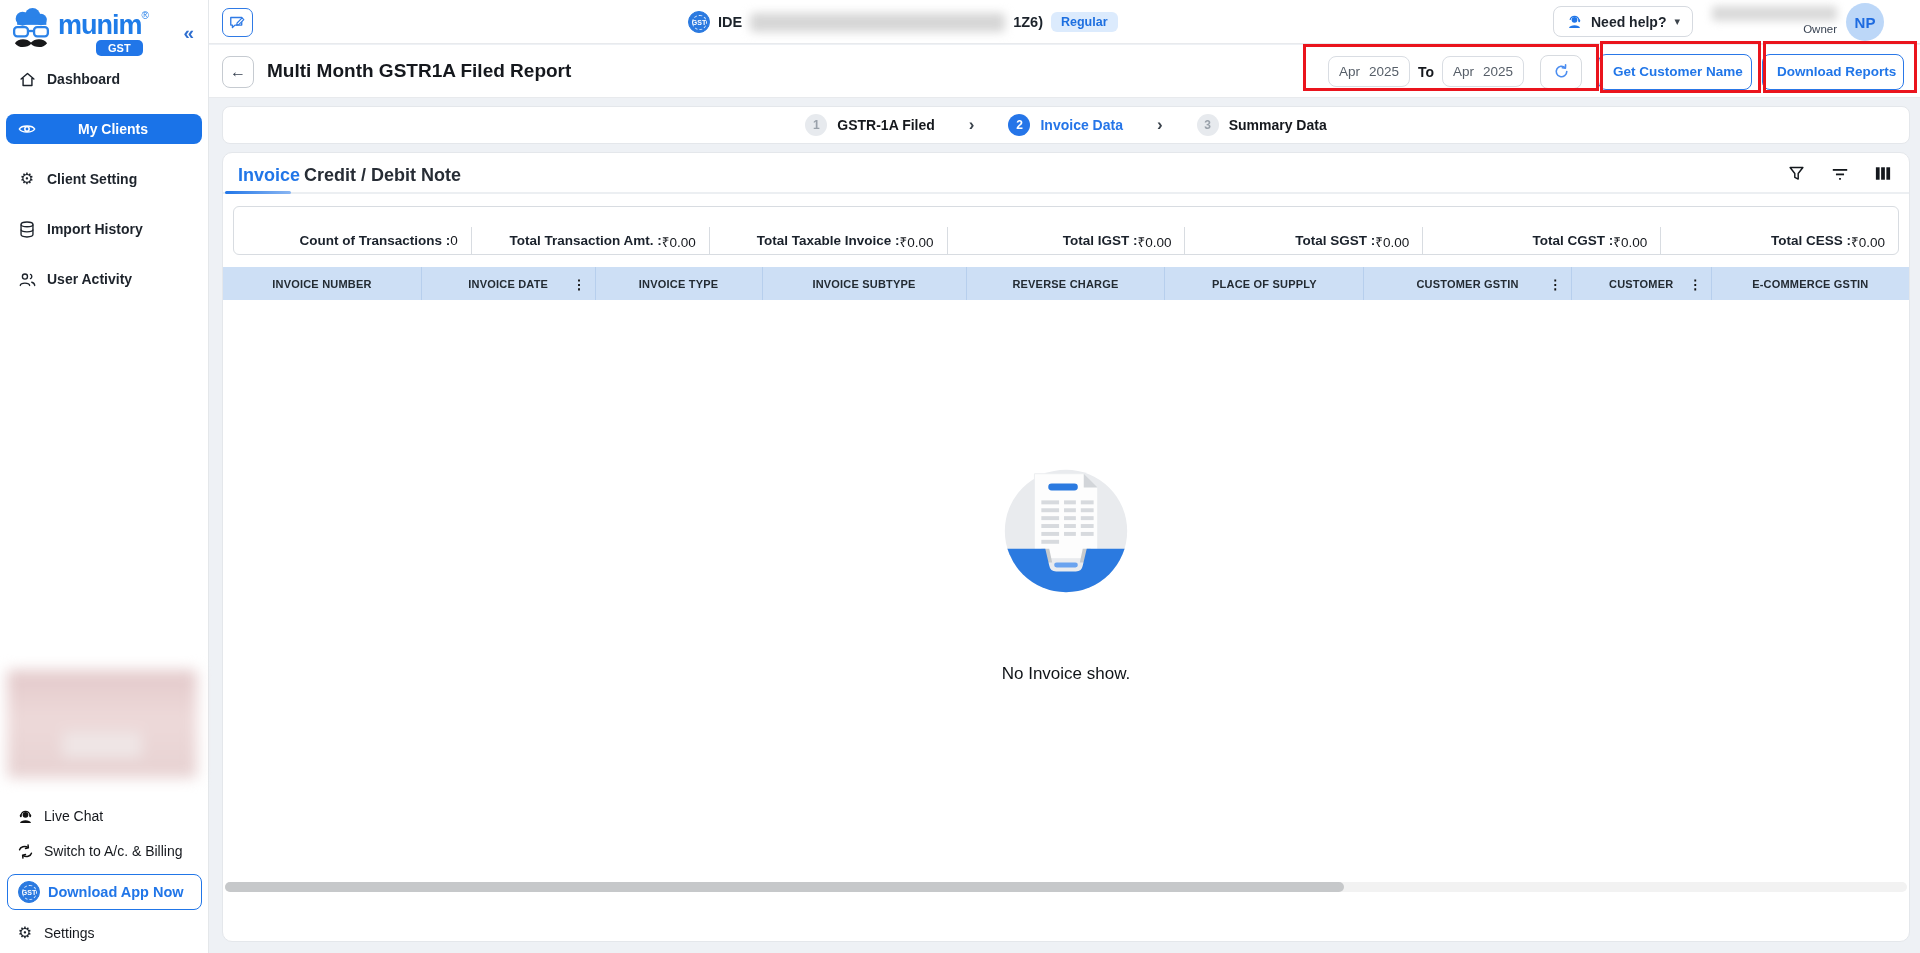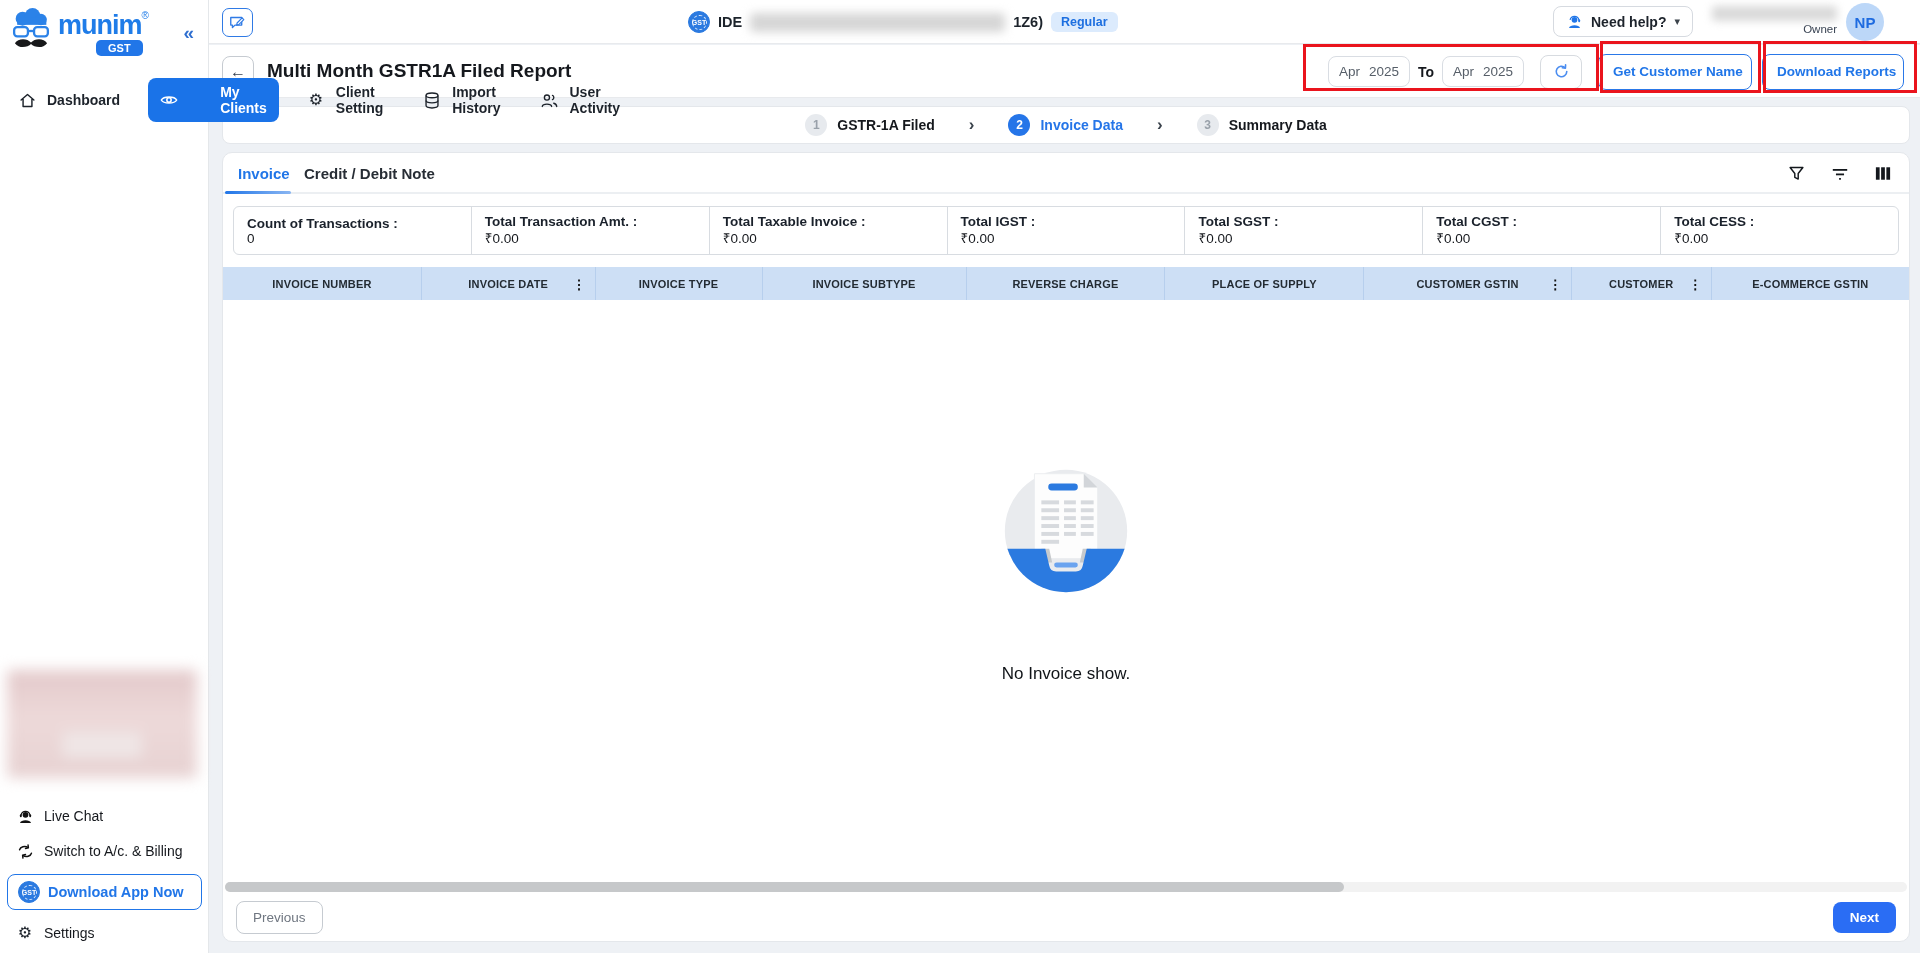--- a/index.html
+++ b/index.html
@@ -8,21 +8,21 @@
   .app { position:relative; width:1920px; height:953px; }
 
   
   .sidebar { position:absolute; left:0; top:0; width:209px; height:953px; background:#fff; border-right:1px solid #e4e7ea; z-index:5; }
   .logo-row { position:relative; padding:8px 10px 4px 10px; height:64px; }
   .mascot { position:absolute; left:8px; top:8px; }
   .brand-text { position:absolute; left:58px; top:10px; font-size:27px; font-weight:700; color:#1f7ce8; letter-spacing:-1px; }
   .brand-reg { font-size:10px; vertical-align:top; color:#1f7ce8; font-weight:400; }
   .gst-badge { position:absolute; left:96px; top:40px; background:#2176e8; color:#fff; font-size:11px; font-weight:700; padding:2px 12px; border-radius:5px; }
   .collapse { position:absolute; right:14px; top:22px; font-size:19px; font-weight:700; color:#2f6fd0; cursor:pointer; }
-  .nav { margin-top:14px; display:flex; flex-direction:row; gap:4px; }
+  .nav { display:flex; flex-direction:column; gap:20px; }
   .nav-item { display:flex; align-items:center; gap:11px; margin:0 6px; padding:6px 12px; border-radius:8px; cursor:pointer; }
   .nav-item .lbl { font-size:14px; font-weight:600; color:#1d232b; }
   .nav-item.active { background:#1a73e8; }
   .nav-item.active .lbl { color:#fff;padding-left:31px; }
   .icon16 { width:18px; height:18px; display:inline-flex; align-items:center; justify-content:center; flex:0 0 18px; }
   .glyph { font-size:16px; line-height:1; color:#1d232b; }
 
   .promo-blur { position:absolute; left:7px; top:670px; width:190px; height:108px; border-radius:4px;
     background:linear-gradient(180deg,#e3c9ca 0%, #edd9d9 45%, #e7d2d2 100%); filter:blur(7px); }
   .promo-inner { position:absolute; left:55px; top:62px; width:80px; height:26px; background:#efe6e6; border-radius:4px; }
@@ -66,29 +66,29 @@
   .stepper { display:flex; align-items:center; justify-content:center; gap:34px; height:100%; }
   .step { display:flex; align-items:center; gap:10px; }
   .step-num { width:22px; height:22px; border-radius:50%; background:#e7eaee; color:#99a1aa; font-size:12px; font-weight:700; display:flex; align-items:center; justify-content:center; }
   .step.active .step-num { background:#2575e8; color:#fff; }
   .step-label { font-size:14px; font-weight:700; color:#15181d; }
   .step.active .step-label { color:#2575e8; }
   .chev { font-size:17px; font-weight:700; color:#3a424b; }
 
   .content-card { position:absolute; top:152px; left:13px; right:10px; bottom:11px; background:#fff; border:1px solid #e4e7eb; border-radius:10px; }
   .tabs-row { position:relative; height:41px; border-bottom:2px solid #eceff2; }
-  .tab { position:absolute; top:12px; font-size:15px; font-weight:600; cursor:pointer; }
+  .tab { position:absolute; top:12px; font-size:18px; font-weight:600; cursor:pointer; }
   .tab.t0 { left:15px; color:#2176e8; }
   .tab.t1 { left:81px; color:#272d35; }
   .tab-underline { position:absolute; left:2px; bottom:-2px; width:66px; height:3px; background:linear-gradient(90deg,#2176e8,#8ab6f2); border-radius:2px; }
   .tab-icons { position:absolute; right:18px; top:12px; display:flex; gap:26px; align-items:center; }
   .tab-icons > span { cursor:pointer; display:inline-flex; }
 
   .summary-bar { margin:12px 10px 0 10px; border:1px solid #d8dce1; border-radius:6px; display:flex; height:49px; }
-  .sum-cell { flex:1; padding:6px 13px; display:flex; flex-direction:column; justify-content:center; }
+  .sum-cell { flex:1; padding:6px 13px; display:flex; flex-direction:row; justify-content:flex-end;margin-top:20px; }
   .sum-cell + .sum-cell { border-left:1px solid #d8dce1; }
   .sum-label { font-size:13.5px; font-weight:700; color:#1a212b; }
   .sum-value { font-size:13.5px; color:#15181d; }
 
   .table-header { margin-top:12px; height:33px; background:#cddff5; display:flex; align-items:stretch; }
   .th { position:relative; display:flex; align-items:center; justify-content:center; font-size:11px; font-weight:700; color:#232b33; letter-spacing:.2px; }
   .th:not(:last-child) { border-right:1px solid #b7cfed; }
   .kebab { position:absolute; right:9px; top:50%; transform:translateY(-50%); font-size:13px; font-weight:700; color:#111; cursor:pointer; letter-spacing:0; }
   .c0{width:11.8%}.c1{width:10.3%}.c2{width:9.9%}.c3{width:12.1%}.c4{width:11.8%}.c5{width:11.8%}.c6{width:12.3%}.c7{width:8.3%}.c8{flex:1}
 
@@ -430,23 +430,19 @@
             <rect x="63" y="110" width="24" height="5" rx="2.5" fill="#6aa3ef"></rect>
           </g>
         </svg>
         <div class="empty-msg">No Invoice show.</div>
       </div>
 
       <div class="h-scroll">
         <div class="h-thumb"></div>
       </div>
 
-      <div class="card-footer">
-        <button class="prev-btn">Previous</button>
-        <button class="next-btn">Next</button>
-      </div>
     </div>
   </div>
 
   <div class="ann ann1"></div>
   <div class="ann ann2"></div>
   <div class="ann ann3"></div>
 </div>
 
 </body></html>

